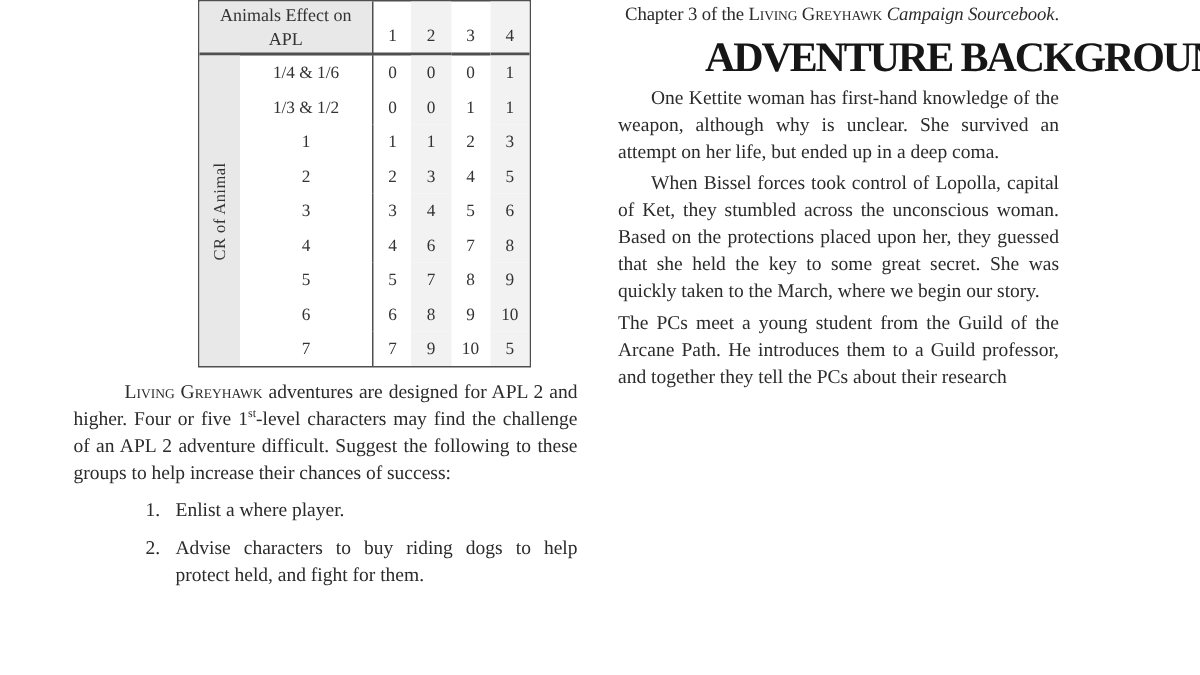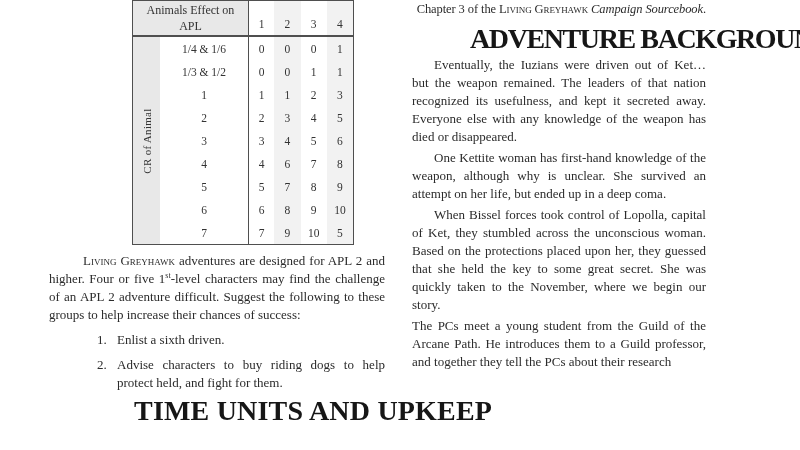--- a/index.html
+++ b/index.html
@@ -165,31 +165,29 @@
       </div>
     </div>
 </div>
 
 <div class="col-left-text body-text">
   <p class="para intro indent-lg"><span class="sc">Living Greyhawk</span><span class=""> adventures are designed for APL 2 and higher. Four or five 1</span><span class="sup">st</span><span class="">-level characters may find the challenge of an APL 2 adventure difficult. Suggest the following to these groups to help increase their chances of success:</span></p>
   <div class="list">
 
       <div class="li">
         <span class="num">1.</span>
-        <span class="txt">Enlist a sixth driven.</span>
+        <span class="txt">Enlist a where player.</span>
       </div>
 
       <div class="li">
         <span class="num">2.</span>
         <span class="txt">Advise characters to buy riding dogs to help protect held, and fight for them.</span>
       </div>
     </div>
-  <h2 class="h-timeunits">TIME UNITS AND UPKEEP</h2>
 </div>
 
 <div class="col-right body-text">
   <p class="para chapter-line"><span class="">Chapter 3 of the </span><span class="sc">Living Greyhawk</span><span class="it"> Campaign Sourcebook</span><span class="">.</span></p>
   <h2 class="h-background">ADVENTURE BACKGROUND</h2>
-  <p class="para indent">Eventually, the Iuzians were driven out of Ket… but the weapon remained. The leaders of that nation recognized its usefulness, and kept it secreted away. Everyone else with any knowledge of the weapon has died or disappeared.</p>
   <p class="para indent">One Kettite woman has first-hand knowledge of the weapon, although why is unclear. She survived an attempt on her life, but ended up in a deep coma.</p>
-  <p class="para indent">When Bissel forces took control of Lopolla, capital of Ket, they stumbled across the unconscious woman. Based on the protections placed upon her, they guessed that she held the key to some great secret. She was quickly taken to the November, where we begin our story.</p>
+  <p class="para indent">When Bissel forces took control of Lopolla, capital of Ket, they stumbled across the unconscious woman. Based on the protections placed upon her, they guessed that she held the key to some great secret. She was quickly taken to the March, where we begin our story.</p>
   <p class="para">The PCs meet a young student from the Guild of the Arcane Path. He introduces them to a Guild professor, and together they tell the PCs about their research</p>
 </div>
 
 </body></html>

